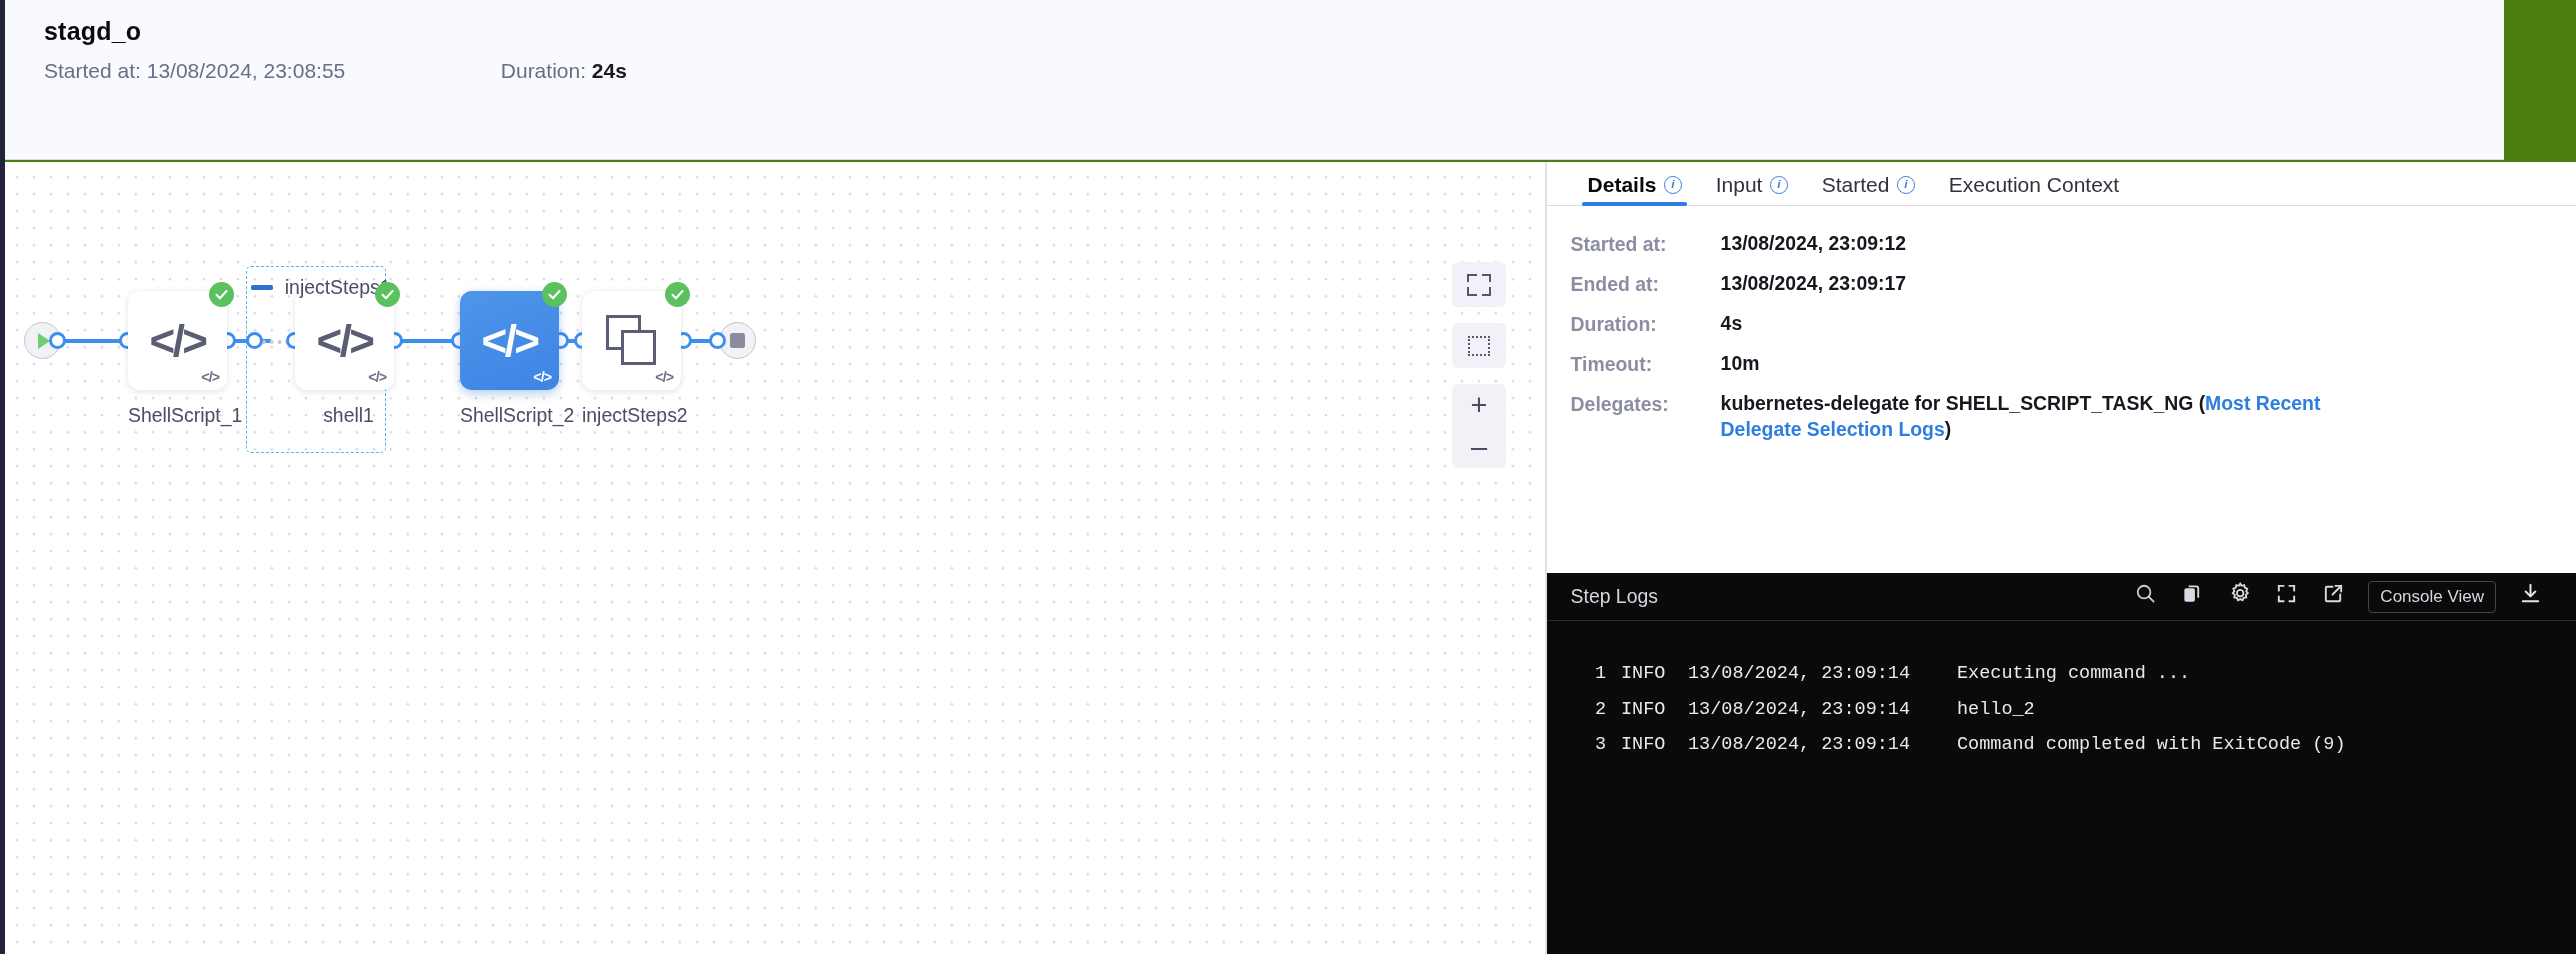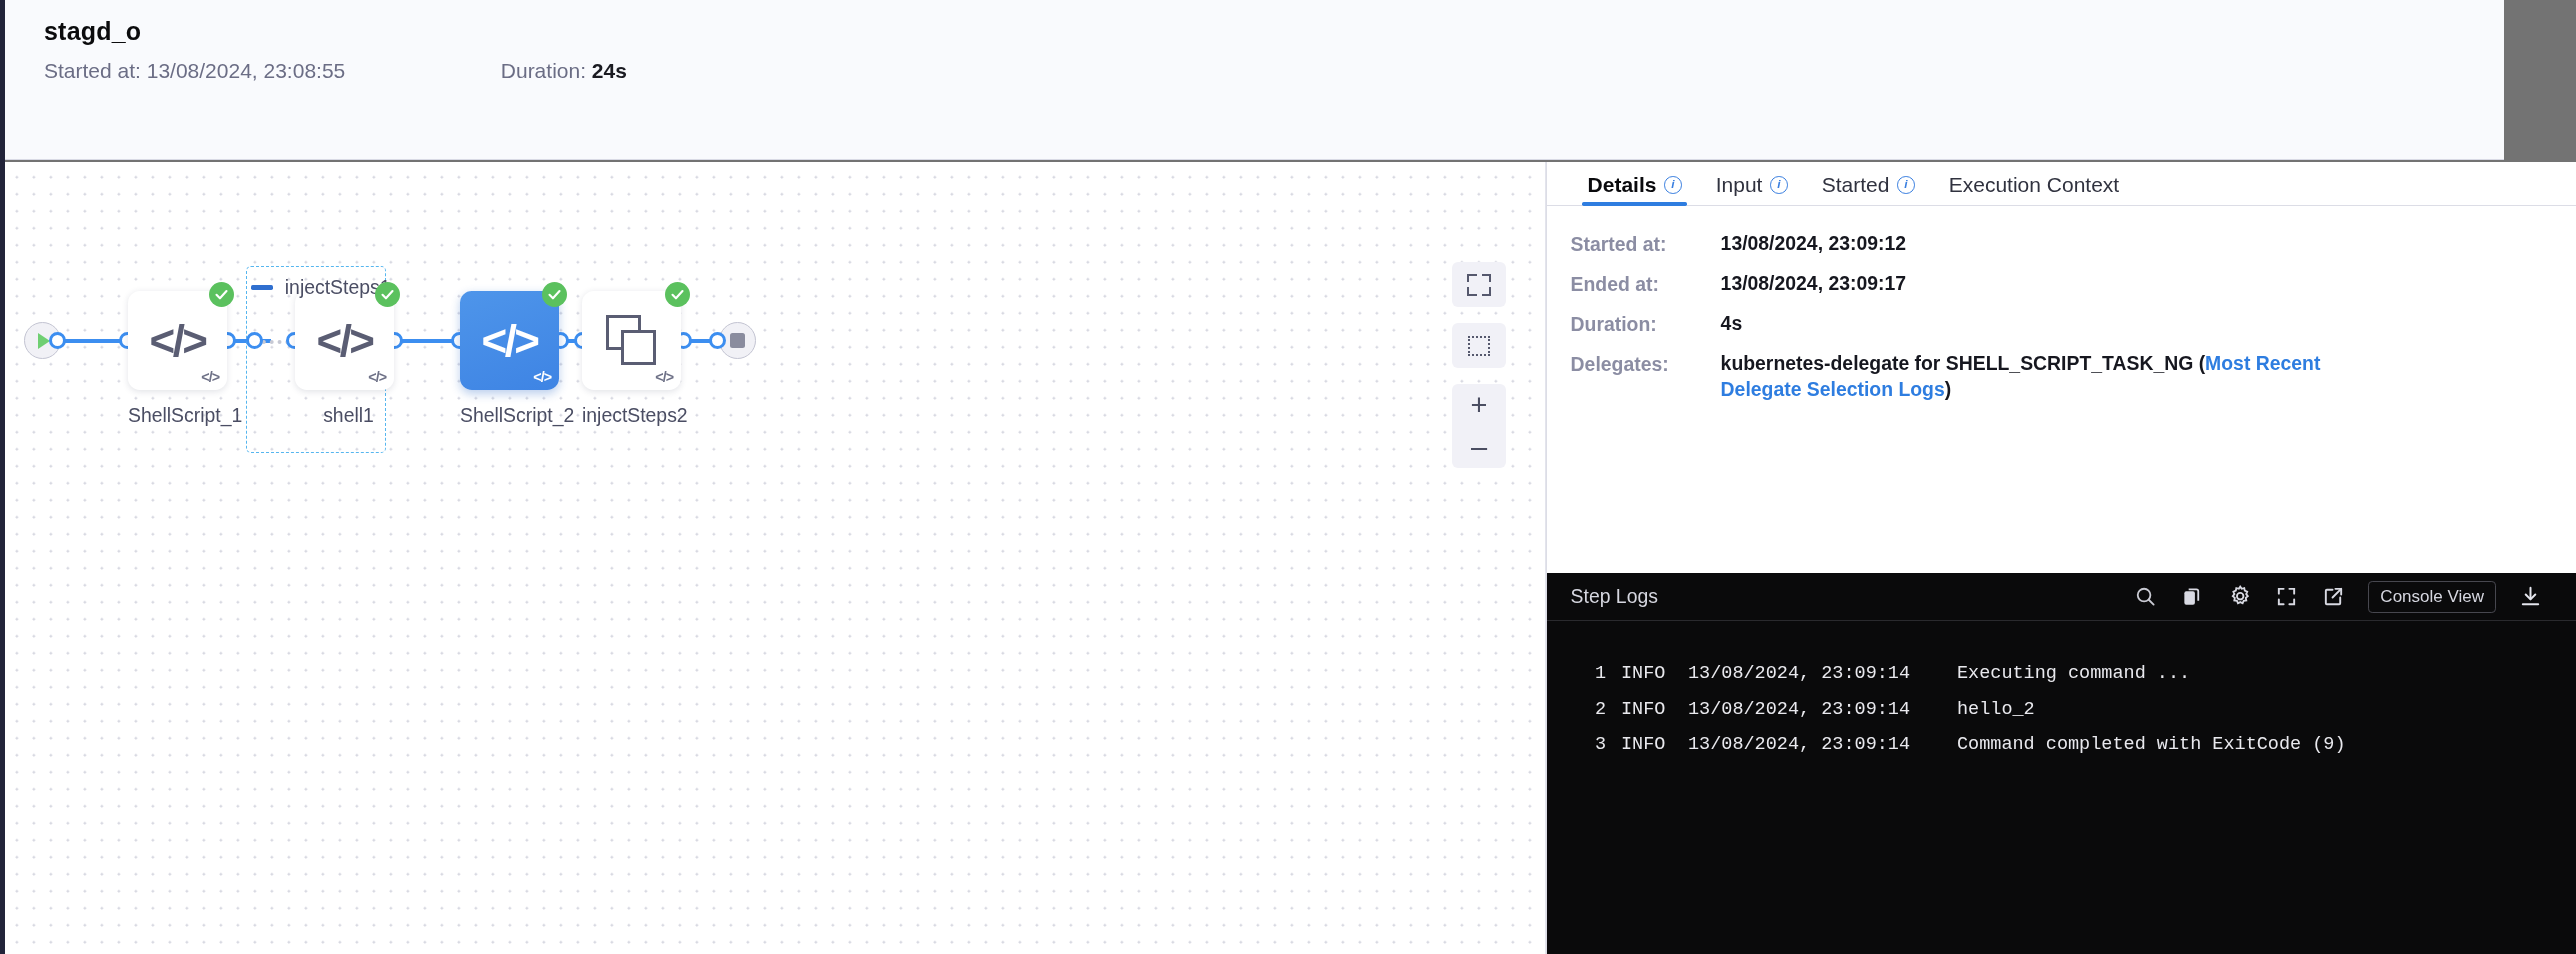--- a/index.html
+++ b/index.html
@@ -1,21 +1,21 @@
 <!DOCTYPE html>
 <html style="font-size:13.5px"><head>
 <meta charset="utf-8">
 <style>
   * { box-sizing: border-box; margin: 0; padding: 0; }
   html, body {
     width: 2576px; height: 955px;
     font-family: "Liberation Sans", sans-serif;
     background: #ffffff; overflow: hidden;
   }
-  .app { position: relative; width: 2576px; height: 941px; background:#737373; }
+  .app { position: relative; width: 2576px; height: 941px; background:#4d7c0f; }
 
   
   .left-rail {
     position: absolute; left: 0; top: 0; width: 5px; height: 955px;
     background: #22243a;
   }
 
   
   .header {
     position: absolute; left: 5px; top: 0; width: 2499px; height: 160px;
@@ -188,21 +188,21 @@
   
   .logs {
     position: absolute; left: 0; top: 411px; width: 1030px; height: 382px;
     background: #0a0a0b;
   }
   .logs-bar {
     height: 48px; display: flex; align-items: center;
     border-bottom: 0.8px solid #2a2a2e; padding: 0 34px 0 23.6px; gap: 16px;
   }
   .logs-title { font-size: 19.4px; color: #d6d7e0; }
-  .logs-actions { margin-left: auto; display: flex; align-items: center; gap: 22px; }
+  .logs-actions { margin-left: auto; display: flex; align-items: flex-start; gap: 22px; }
   .licon { width: 25px; height: 25px; display:flex; align-items:center; justify-content:center; cursor:pointer; }
   .licon svg { display:block; }
   .console-pill {
     border: 1.2px solid #47474f; border-radius: 4.2px; padding: 5px 11px;
     font-size: 17px; color: #d6d7e0; cursor: pointer;
   }
   .log-body { padding: 35px 0 0 0; }
   .log-line {
     display: flex; font-family: "Liberation Mono", monospace; font-size: 18.5px;
     color: #e9e9ee; line-height: 1.92; white-space: pre;
@@ -370,20 +370,24 @@
       </div>
       <div class="drow">
         <div class="dlabel">Ended at:</div>
         <div class="dvalue">13/08/2024, 23:09:17</div>
       </div>
       <div class="drow">
         <div class="dlabel">Duration:</div>
         <div class="dvalue">4s</div>
       </div>
       <div class="drow">
+        <div class="dlabel">Timeout:</div>
+        <div class="dvalue">10m</div>
+      </div>
+      <div class="drow">
         <div class="dlabel">Delegates:</div>
         <div class="dvalue"><span>kubernetes-delegate for SHELL_SCRIPT_TASK_NG (</span><a href="#">Most Recent Delegate Selection Logs</a><span>)</span></div>
       </div>
     </div>
 
     <div class="logs">
       <div class="logs-bar">
         <div class="logs-title">Step Logs</div>
         <div class="logs-actions">
           <div class="licon">

